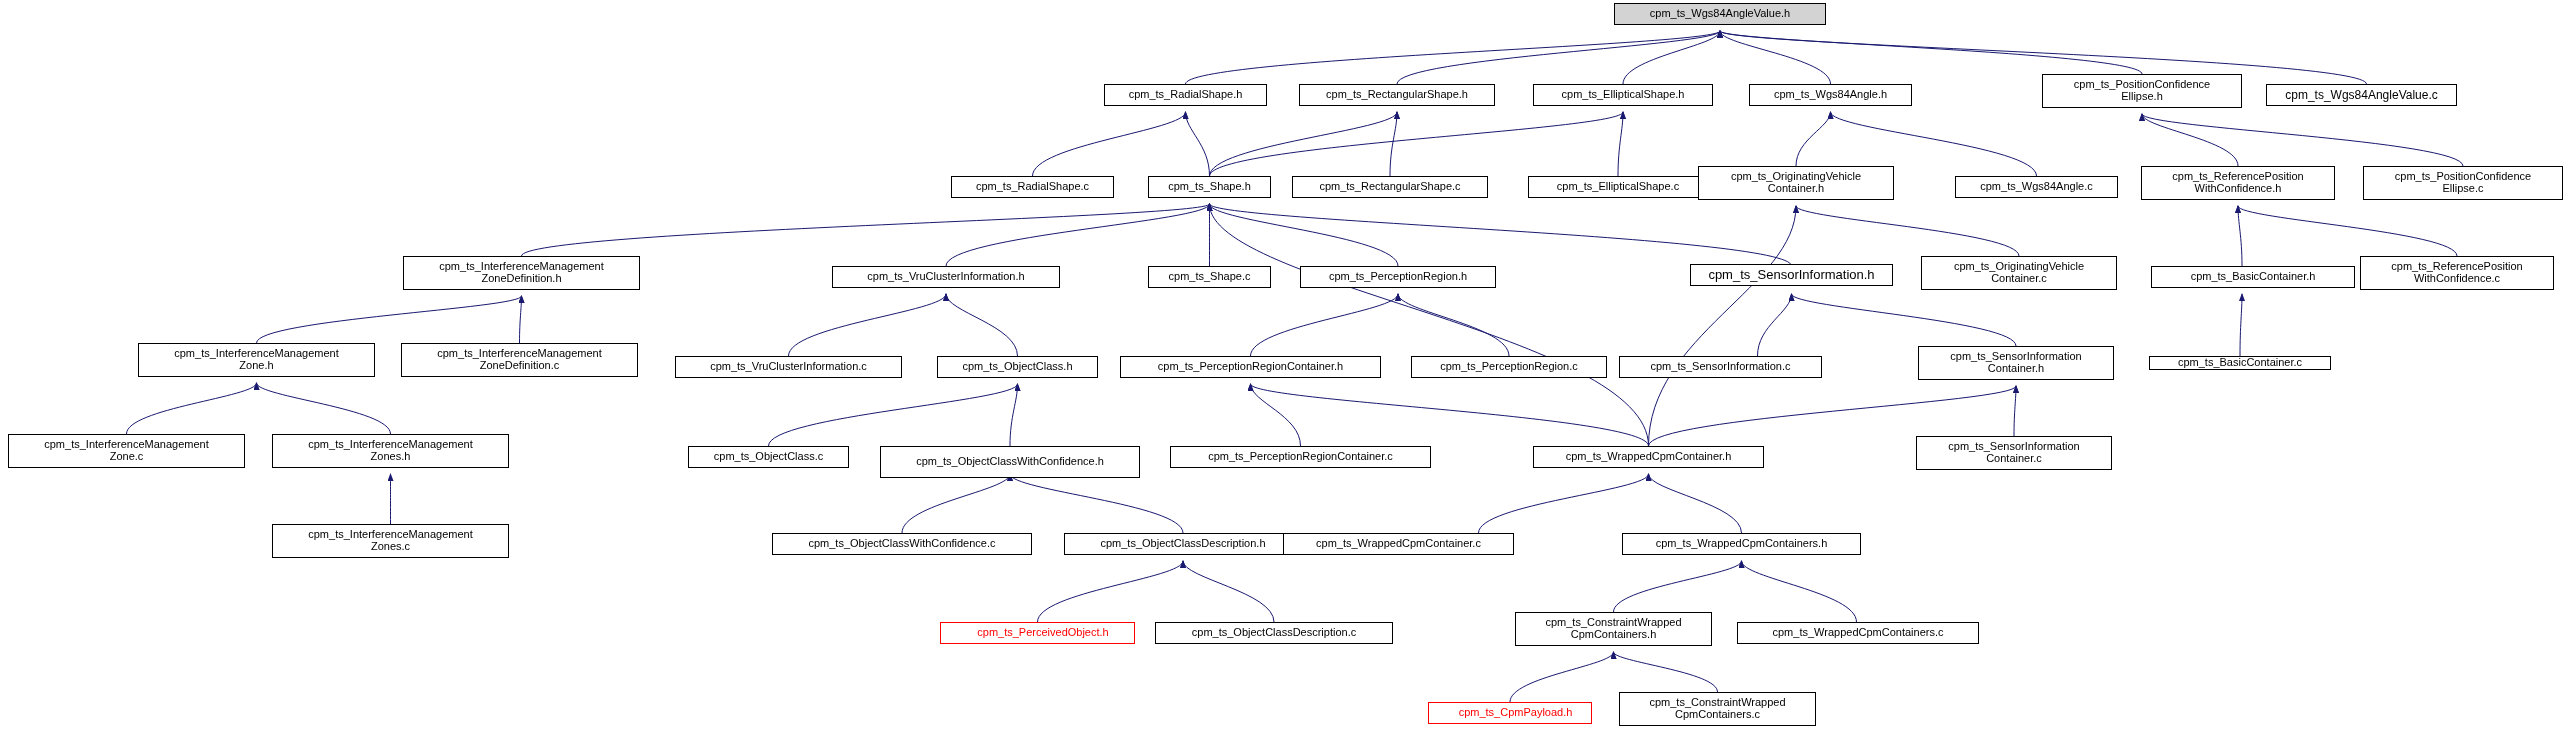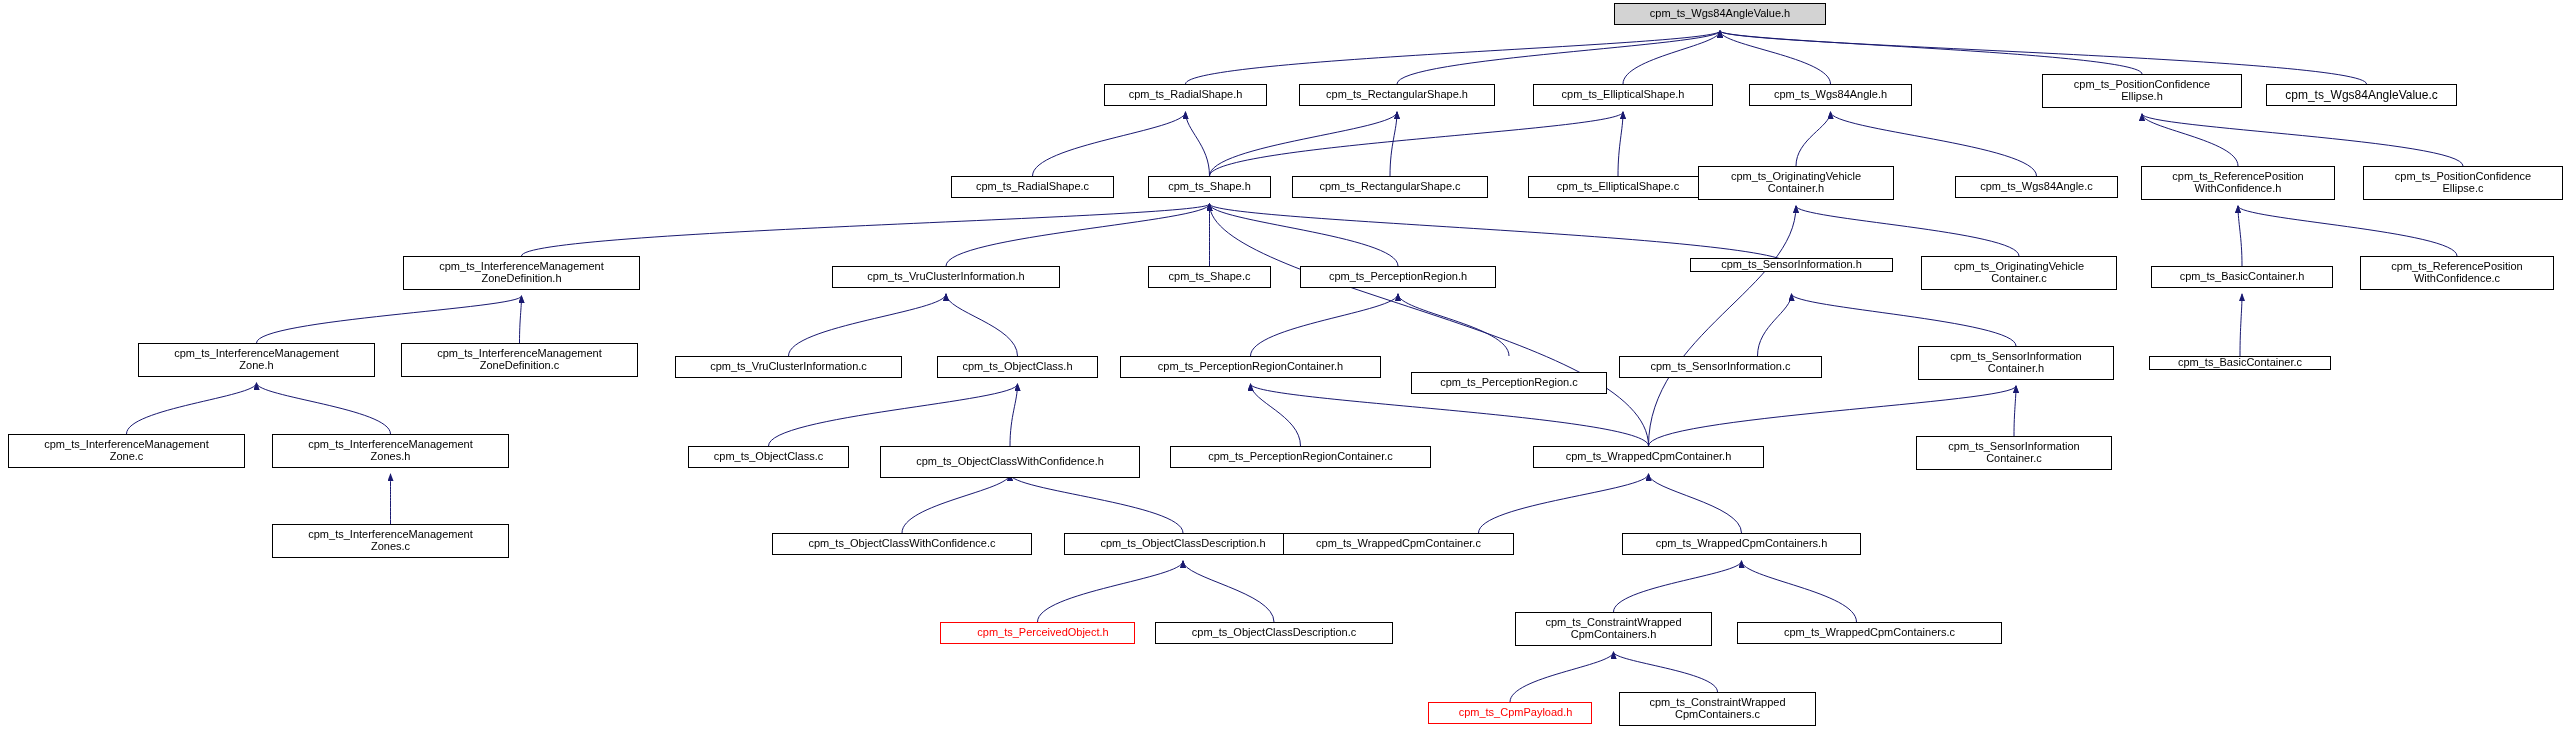--- a/index.html
+++ b/index.html
@@ -134,28 +134,28 @@
       </div>
       <div class="node" style="left: 832px; top: 266px; width: 228px; height: 22px; font-size: 11px;">
         <span>cpm_ts_VruClusterInformation.h</span>
       </div>
       <div class="node" style="left: 1148px; top: 266px; width: 123px; height: 22px; font-size: 11px;">
         <span>cpm_ts_Shape.c</span>
       </div>
       <div class="node" style="left: 1300px; top: 266px; width: 196px; height: 22px; font-size: 11px;">
         <span>cpm_ts_PerceptionRegion.h</span>
       </div>
-      <div class="node" style="left: 1690px; top: 258px; width: 203px; height: 14px; font-size: 11px;">
+      <div class="node" style="left: 1690px; top: 264px; width: 203px; height: 22px; font-size: 13px;">
         <span>cpm_ts_SensorInformation.h</span>
       </div>
       <div class="node" style="left: 1921px; top: 256px; width: 196px; height: 34px; font-size: 11px;">
         <span>cpm_ts_OriginatingVehicle
 Container.c</span>
       </div>
-      <div class="node" style="left: 2151px; top: 266px; width: 182px; height: 22px; font-size: 11px;">
+      <div class="node" style="left: 2151px; top: 266px; width: 204px; height: 22px; font-size: 11px;">
         <span>cpm_ts_BasicContainer.h</span>
       </div>
       <div class="node" style="left: 2360px; top: 256px; width: 194px; height: 34px; font-size: 11px;">
         <span>cpm_ts_ReferencePosition
 WithConfidence.c</span>
       </div>
       <div class="node" style="left: 138px; top: 343px; width: 237px; height: 34px; font-size: 11px;">
         <span>cpm_ts_InterferenceManagement
 Zone.h</span>
       </div>
@@ -165,21 +165,21 @@
       </div>
       <div class="node" style="left: 675px; top: 356px; width: 227px; height: 22px; font-size: 11px;">
         <span>cpm_ts_VruClusterInformation.c</span>
       </div>
       <div class="node" style="left: 937px; top: 356px; width: 161px; height: 22px; font-size: 11px;">
         <span>cpm_ts_ObjectClass.h</span>
       </div>
       <div class="node" style="left: 1120px; top: 356px; width: 261px; height: 22px; font-size: 11px;">
         <span>cpm_ts_PerceptionRegionContainer.h</span>
       </div>
-      <div class="node" style="left: 1411px; top: 356px; width: 196px; height: 22px; font-size: 11px; margin-top: 16px;">
+      <div class="node" style="left: 1411px; top: 356px; width: 196px; height: 22px; font-size: 11px;">
         <span>cpm_ts_PerceptionRegion.c</span>
       </div>
       <div class="node" style="left: 1619px; top: 356px; width: 203px; height: 22px; font-size: 11px;">
         <span>cpm_ts_SensorInformation.c</span>
       </div>
       <div class="node" style="left: 1918px; top: 346px; width: 196px; height: 34px; font-size: 11px;">
         <span>cpm_ts_SensorInformation
 Container.h</span>
       </div>
       <div class="node" style="left: 2149px; top: 356px; width: 182px; height: 14px; font-size: 11px;">
@@ -228,21 +228,21 @@
       <div class="node redb" style="left: 940px; top: 622px; width: 195px; height: 22px; font-size: 11px;">
         <span>cpm_ts_PerceivedObject.h</span>
       </div>
       <div class="node" style="left: 1155px; top: 622px; width: 238px; height: 22px; font-size: 11px;">
         <span>cpm_ts_ObjectClassDescription.c</span>
       </div>
       <div class="node" style="left: 1515px; top: 612px; width: 197px; height: 34px; font-size: 11px;">
         <span>cpm_ts_ConstraintWrapped
 CpmContainers.h</span>
       </div>
-      <div class="node" style="left: 1737px; top: 622px; width: 265px; height: 22px; font-size: 11px;">
+      <div class="node" style="left: 1737px; top: 622px; width: 242px; height: 22px; font-size: 11px;">
         <span>cpm_ts_WrappedCpmContainers.c</span>
       </div>
       <div class="node redb" style="left: 1428px; top: 702px; width: 164px; height: 22px; font-size: 11px;">
         <span>cpm_ts_CpmPayload.h</span>
       </div>
       <div class="node" style="left: 1619px; top: 692px; width: 197px; height: 34px; font-size: 11px;">
         <span>cpm_ts_ConstraintWrapped
 CpmContainers.c</span>
       </div>
     </div>

